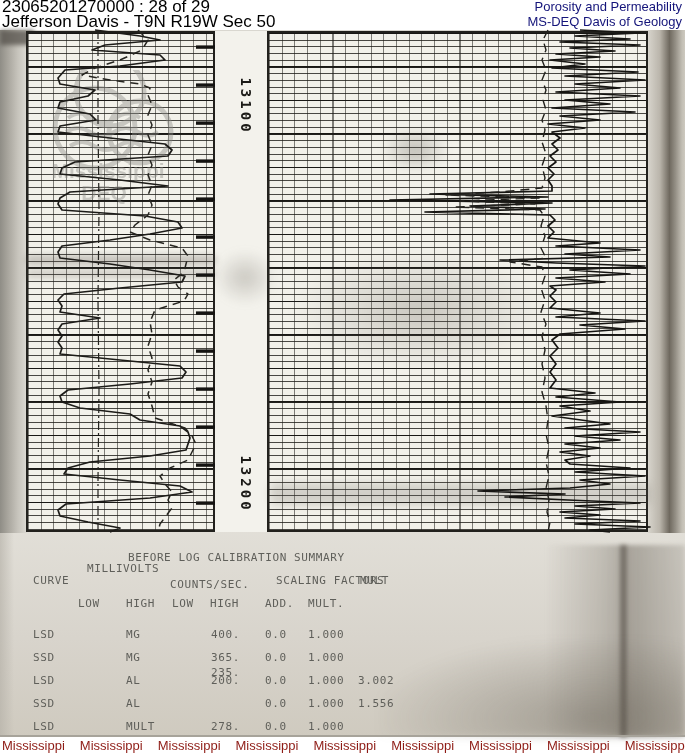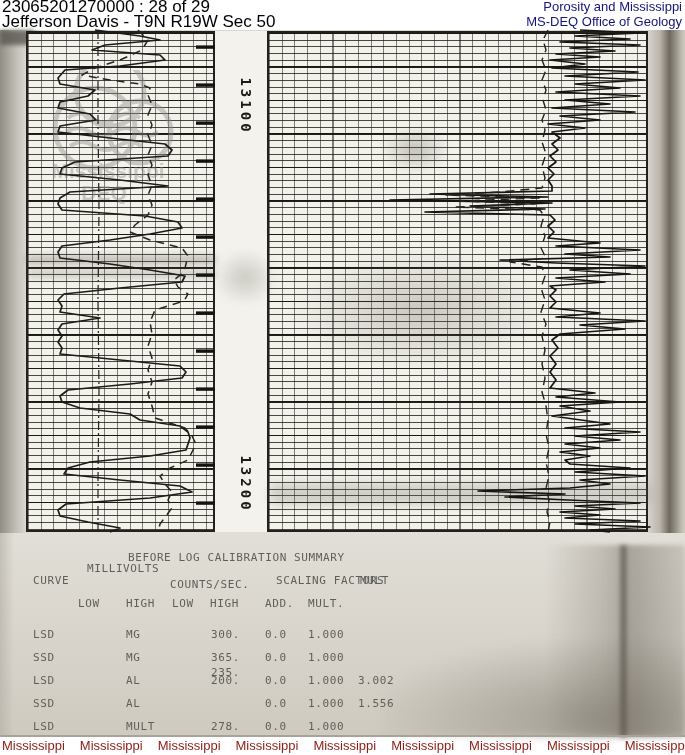--- a/index.html
+++ b/index.html
@@ -68,22 +68,22 @@
 </style>
 </head>
 <body>
 <div id="page">
 
   <div class="hdr-left">
     <div>23065201270000 : 28 of 29</div>
     <div>Jefferson Davis - T9N R19W Sec 50</div>
   </div>
   <div class="hdr-right">
-    <div>Porosity and Mississippi</div>
-    <div>MS-DEQ Office of Geology</div>
+    <div>Porosity and Permeability</div>
+    <div>MS-DEQ Davis of Geology</div>
   </div>
 
   <div class="scan"></div>
   <div class="left-band"></div>
   <div class="left-band-low"></div>
   <div class="corner-smear"></div>
 
   <div class="depth-strip"></div>
   <div class="track track-left"></div>
   <div class="track track-right"></div>
@@ -143,21 +143,21 @@
 
     <span style="left:78px;top:597px">LOW</span>
     <span style="left:126px;top:597px">HIGH</span>
     <span style="left:172px;top:597px">LOW</span>
     <span style="left:210px;top:597px">HIGH</span>
     <span style="left:265px;top:597px">ADD.</span>
     <span style="left:308px;top:597px">MULT.</span>
 
     <span style="left:33px;top:628px">LSD</span>
     <span style="left:126px;top:628px">MG</span>
-    <span style="left:211px;top:628px">300.</span>
+    <span style="left:211px;top:628px">400.</span>
     <span style="left:265px;top:628px">0.0</span>
     <span style="left:308px;top:628px">1.000</span>
     <span style="left:358px;top:628px"></span>
 
     <span style="left:33px;top:651px">SSD</span>
     <span style="left:126px;top:651px">MG</span>
     <span style="left:211px;top:651px">365.</span>
     <span style="left:265px;top:651px">0.0</span>
     <span style="left:308px;top:651px">1.000</span>
     <span style="left:358px;top:651px"></span>

